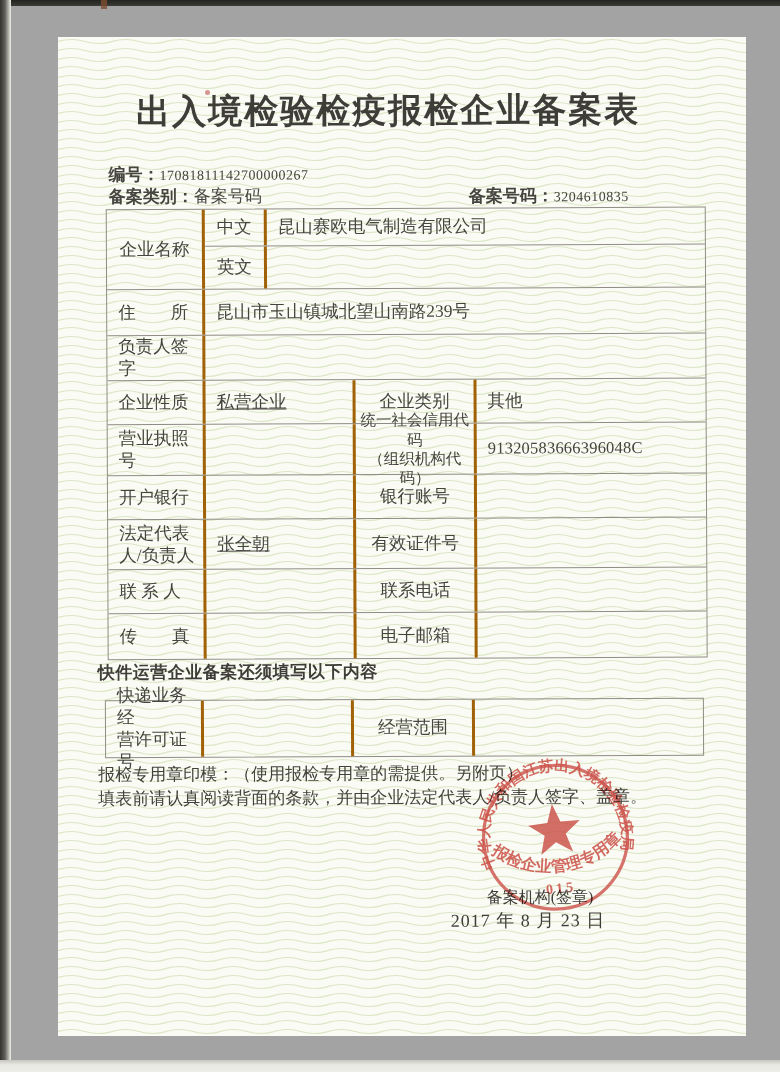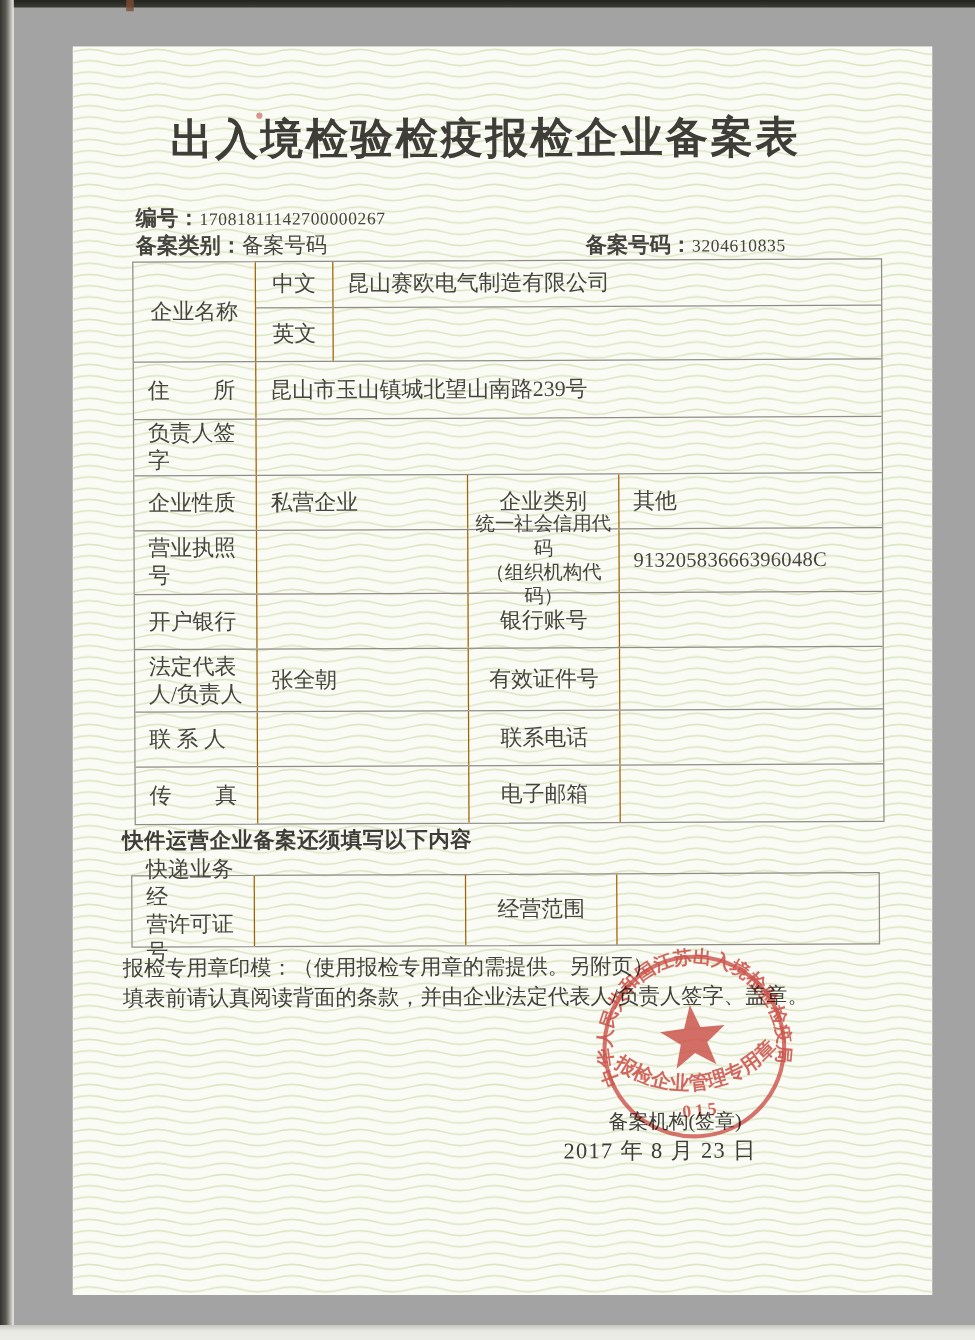--- a/index.html
+++ b/index.html
@@ -29,27 +29,27 @@
   .meta .line{height:22px;line-height:22px;white-space:nowrap;}
   .meta .b{font-weight:bold;}
   .meta .num{font-size:14px;letter-spacing:.5px;}
   .meta-right{position:absolute;left:360px;top:22px;white-space:nowrap;font-family:Liberation Serif, serif;}
 
   
   .tbl{position:absolute;border:1px solid #8f8d85;background:transparent;font-size:17.5px;}
   .main-tbl{left:107px;top:208px;width:598px;}
   .row{display:flex;border-top:1px solid #8f8d85;}
   .row:first-child{border-top:none;}
-  .cell{box-sizing:border-box;display:flex;align-items:center;border-right:1px solid #a16207;
+  .cell{box-sizing:border-box;display:flex;align-items:center;border-right:3px solid #a16207;
         padding:2px 4px 2px 11px;white-space:pre-line;line-height:1.25;}
   .cell:last-child{border-right:none;}
   .center{justify-content:center;text-align:center;padding-left:4px;}
   .w1{width:98px;flex:none;}
   .w2{width:62px;flex:none;}
-  .wv1{width:169px;flex:none;}
+  .wv1{width:150px;flex:none;text-decoration:underline;}
   .w3{width:121px;flex:none;}
   .grow{flex:1;}
   .colrest{flex:1;display:flex;flex-direction:column;}
   .subrow{display:flex;flex:none;}
   .subrow + .subrow{border-top:1px solid #8f8d85;}
   .h-zh{height:36px;}
   .h-en{height:42px;}
   .h-addr{height:45px;}
   .h-biz{height:44px;}
   .r0{height:43px;}

